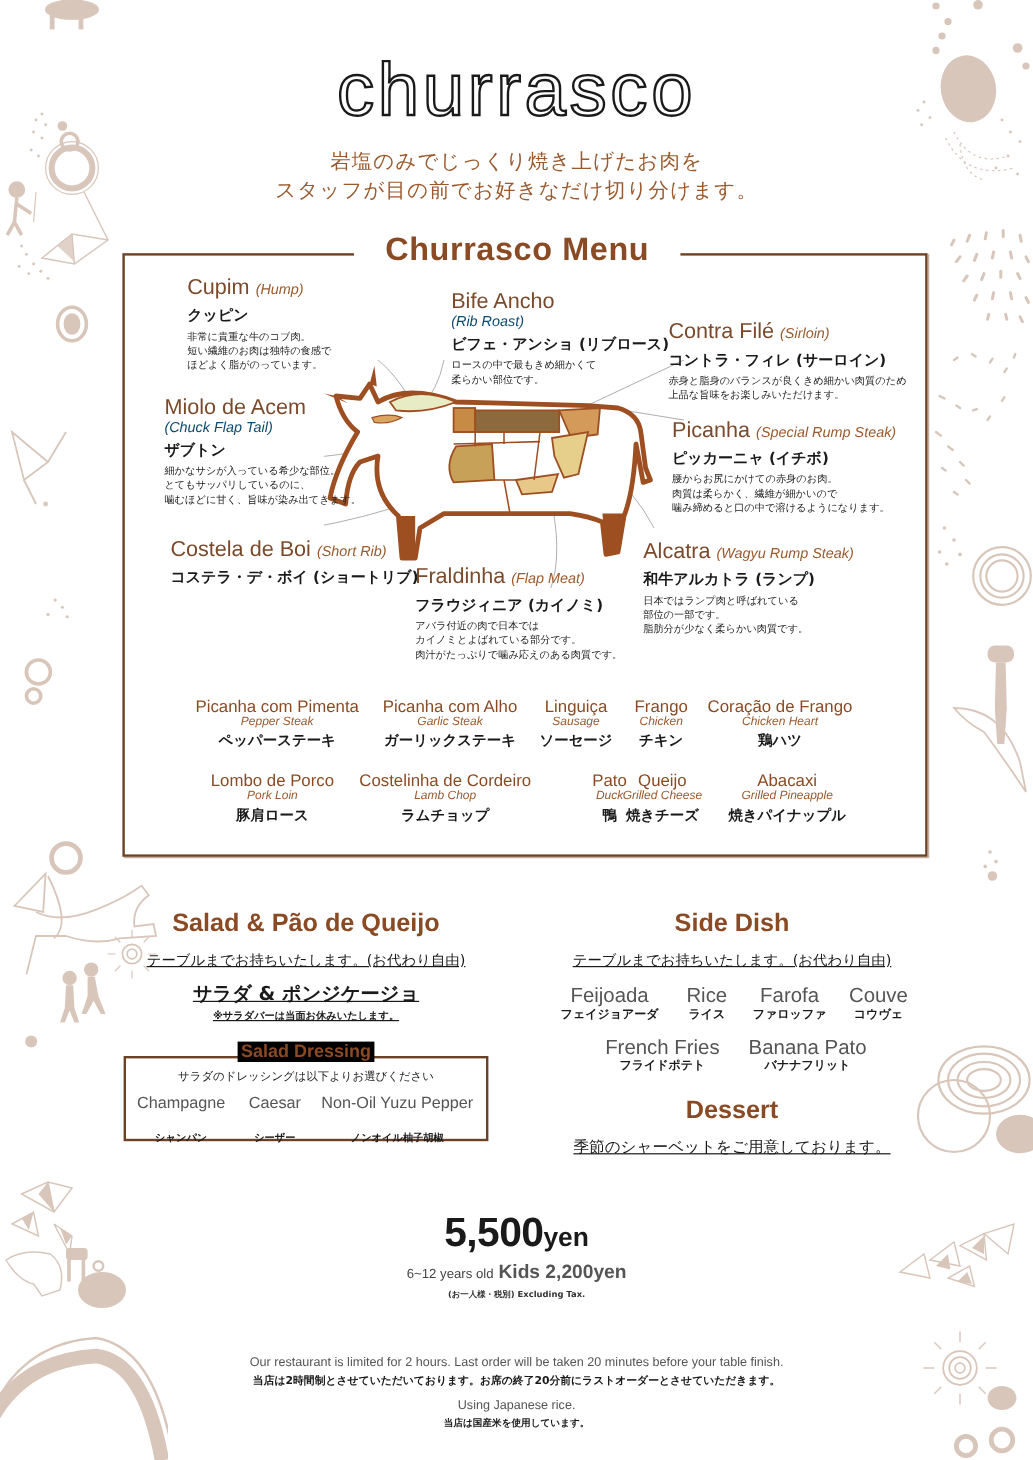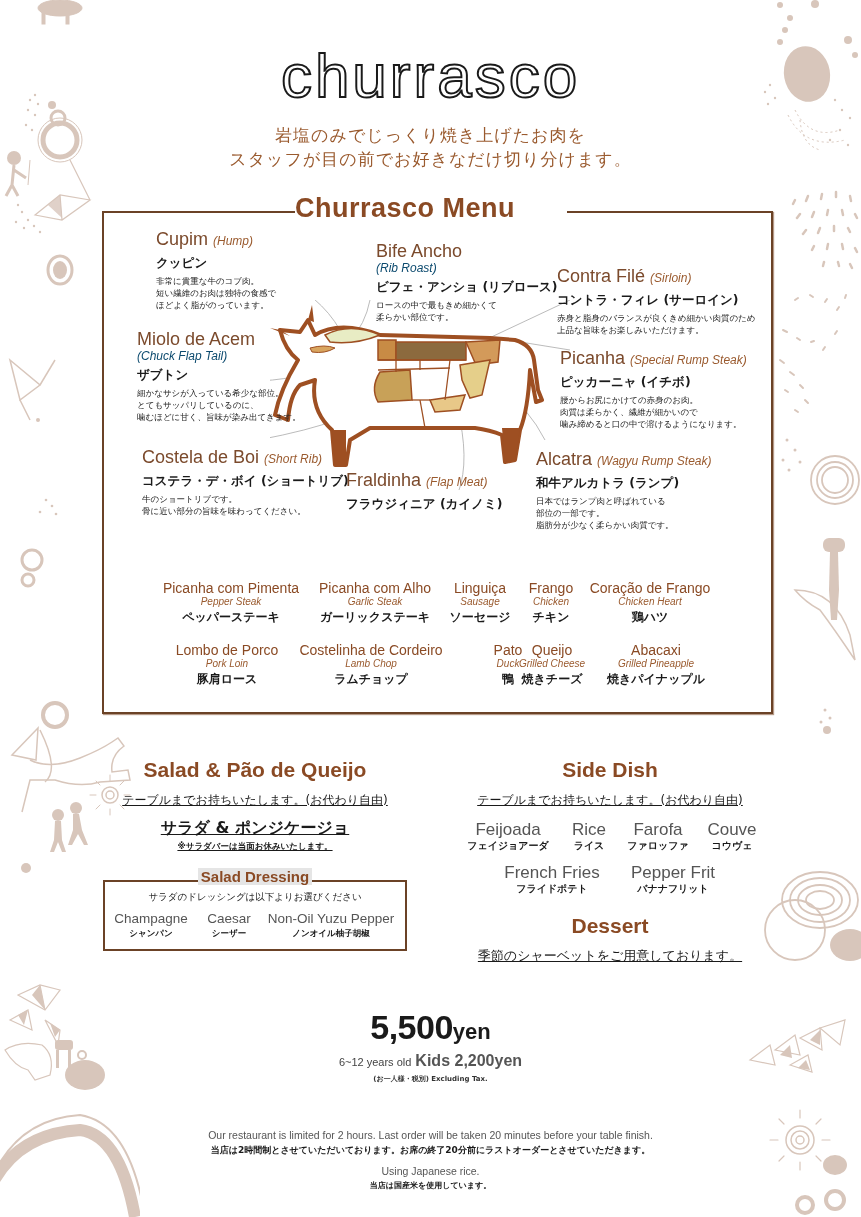--- a/index.html
+++ b/index.html
@@ -18,21 +18,21 @@
     left: 0; width: 861px; top: 123px; text-align: center;
     font-size: 17px; line-height: 24px; color: #9a5a2e; letter-spacing: 1px;
   }
 
   
   .menu-box {
     left: 102px; top: 211px; width: 671px; height: 503px;
     border: 2px solid #6b4226; box-shadow: 1px 1px 1px #b69a88;
   }
   .menu-heading {
-    left: 295px; top: 193px; width: 272px; background: #fff;
+    left: 295px; top: 193px; width: 272px; text-align: center; background: #fff;
     font-family: "Liberation Sans", sans-serif; font-weight: 700; font-size: 27px; color: #8a4a24;
     letter-spacing: 0.5px;
   }
 
   .cut { position: absolute; }
   .cut .pt { font-family: "Liberation Sans", sans-serif; font-size: 18px; color: #7b4a2c; line-height: 20px; white-space: nowrap; }
   .cut .en { font-style: italic; font-size: 12px; color: #9a5a2e; }
   .cut .en-block { font-family: "Liberation Sans", sans-serif; font-style: italic; font-size: 12px; color: #0c4a6e; line-height: 14px; }
   .cut .jp { font-size: 12.5px; font-weight: 700; line-height: 20px; color: #1a1a1a; white-space: nowrap; margin-top: 2px; }
   .cut .desc { font-size: 8.5px; line-height: 12px; color: #222; white-space: nowrap; margin-top: 2px; }
@@ -45,26 +45,26 @@
 
   
   .sec-title { font-family: "Liberation Sans", sans-serif; font-weight: 700; font-size: 21px; color: #8a4a24; text-align: center; }
   .center { text-align: center; text-decoration: underline; }
   .note { font-size: 12px; color: #1a1a1a; }
   .side { position: absolute; text-align: center; transform: translateX(-50%); white-space: nowrap; }
   .side .pt { font-family: "Liberation Sans", sans-serif; font-size: 17px; color: #555; line-height: 19px; }
   .side .jp { font-size: 10px; font-weight: 700; line-height: 14px; }
 
   .dress-box { left: 103px; top: 880px; width: 304px; height: 71px; border: 2px solid #6b4226; }
-  .dress-title { left: 198px; top: 868px; width: 114px; background: #e5e5e5; text-align: center;
+  .dress-title { left: 198px; top: 868px; width: 114px; background: #000000; text-align: center;
     font-family: "Liberation Sans", sans-serif; font-weight: 700; font-size: 15px; color: #8a4a24; }
   .dress-note { left: 103px; top: 891px; width: 304px; text-align: center; font-size: 9.5px; }
   .dress { position: absolute; text-align: center; transform: translateX(-50%); white-space: nowrap; }
   .dress .pt { font-family: "Liberation Sans", sans-serif; font-size: 13.5px; color: #555; line-height: 16px; }
-  .dress .jp { font-size: 8.5px; font-weight: 700; line-height: 12px; }
+  .dress .jp { font-size: 8.5px; font-weight: 700; line-height: 12px; margin-top: 16px; }
 
   .price { left: 0; width: 861px; top: 1008px; text-align: center; font-family: "Liberation Sans", sans-serif; font-weight: 700; color: #1a1a1a; }
   .price .num { font-size: 34px; letter-spacing: -0.5px; }
   .price .unit { font-size: 22px; }
   .kids { left: 0; width: 861px; top: 1052px; text-align: center; font-family: "Liberation Sans", sans-serif; color: #444; }
   .kids .age { font-size: 11px; }
   .kids .kp { font-size: 16px; font-weight: 700; color: #555; margin-left: 4px; }
   .tax { left: 0; width: 861px; top: 1074px; text-align: center; font-size: 7px; color: #333; font-weight: bold; }
 
   .foot-en { left: 0; width: 861px; text-align: center; font-family: "Liberation Sans", sans-serif; font-size: 10.5px; color: #555; }
@@ -410,29 +410,30 @@
   <div class="desc">
     <div>腰からお尻にかけての赤身のお肉。</div>
     <div>肉質は柔らかく、繊維が細かいので</div>
     <div>噛み締めると口の中で溶けるようになります。</div>
   </div>
 </div>
 
 <div class="cut" style="left:142px;top:447px">
   <div class="pt"><span>Costela de Boi</span> <span class="en">(Short Rib)</span></div>
   <div class="jp">コステラ・デ・ボイ (ショートリブ)</div>
-  <div class="desc">
-    <div>牛のショートリブです。</div>
-    <div>骨に近い部分の旨味を味わってください。</div>
-  </div>
 </div>
 
 <div class="cut" style="left:346px;top:470px">
   <div class="pt"><span>Fraldinha</span> <span class="en">(Flap Meat)</span></div>
   <div class="jp">フラウジィニア (カイノミ)</div>
+  <div class="desc">
+    <div>アバラ付近の肉で日本では</div>
+    <div>カイノミとよばれている部分です。</div>
+    <div>肉汁がたっぷりで噛み応えのある肉質です。</div>
+  </div>
 </div>
 
 <div class="cut" style="left:536px;top:449px">
   <div class="pt"><span>Alcatra</span> <span class="en">(Wagyu Rump Steak)</span></div>
   <div class="jp">和牛アルカトラ (ランプ)</div>
   <div class="desc">
     <div>日本ではランプ肉と呼ばれている</div>
     <div>部位の一部です。</div>
     <div>脂肪分が少なく柔らかい肉質です。</div>
   </div>
@@ -527,21 +528,21 @@
 </div>
 <div class="side" style="left:732px;top:820px">
   <div class="pt">Couve</div>
   <div class="jp">コウヴェ</div>
 </div>
 <div class="side" style="left:552px;top:863px">
   <div class="pt">French Fries</div>
   <div class="jp">フライドポテト</div>
 </div>
 <div class="side" style="left:673px;top:863px">
-  <div class="pt">Pepper Frit</div>
+  <div class="pt">Banana Pato</div>
   <div class="jp">バナナフリット</div>
 </div>
 
 <div class="abs sec-title" style="left:460px;top:914px;width:300px">Dessert</div>
 <div class="abs center" style="left:460px;top:947px;width:300px;font-size:13px">季節のシャーベットをご用意しております。</div>
 
 <div class="abs price">
   <span class="num">5,500</span><span class="unit">yen</span>
 </div>
 <div class="abs kids">

